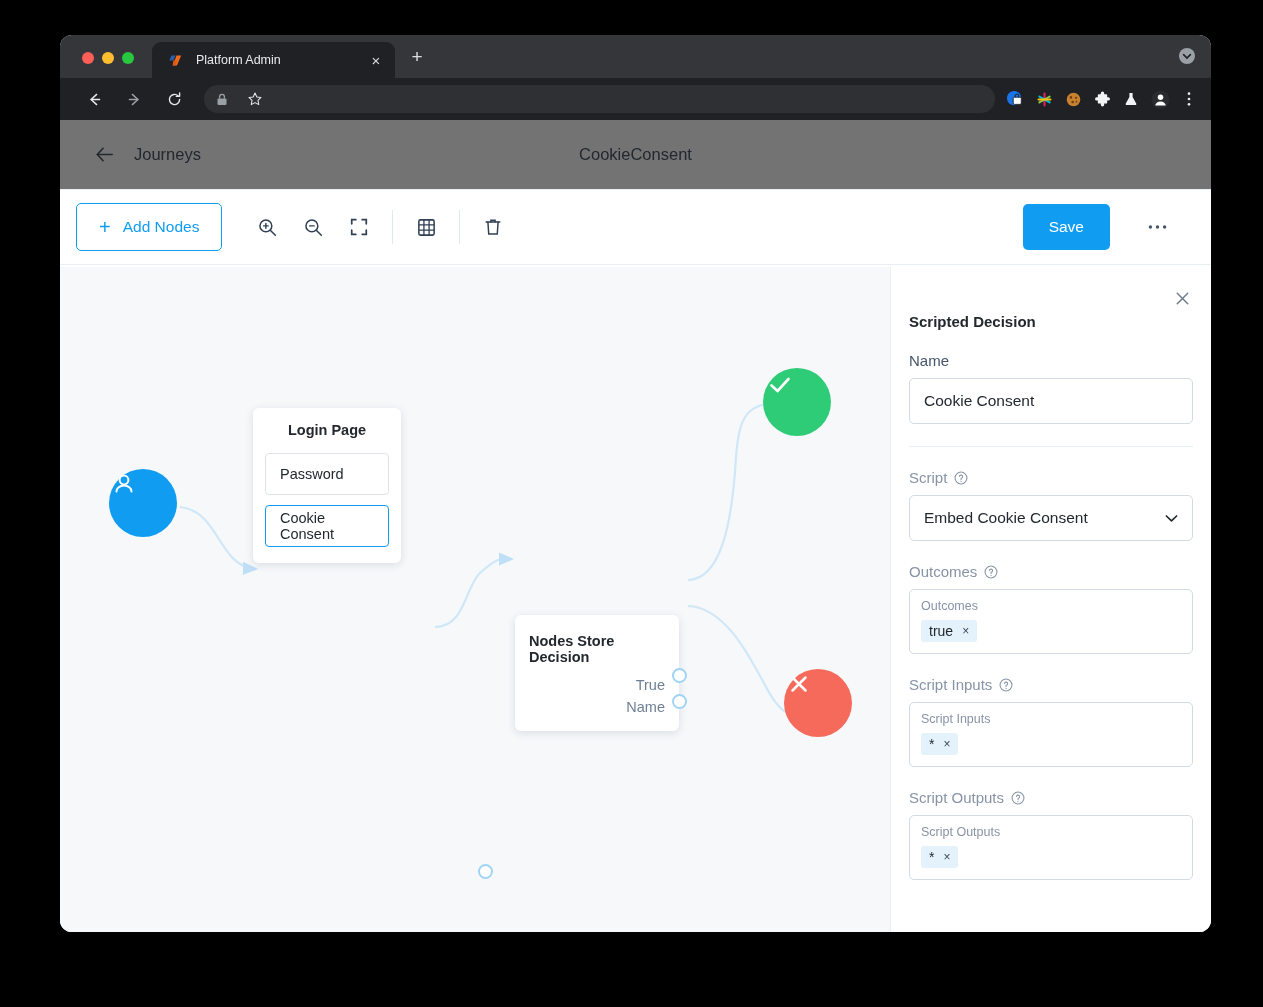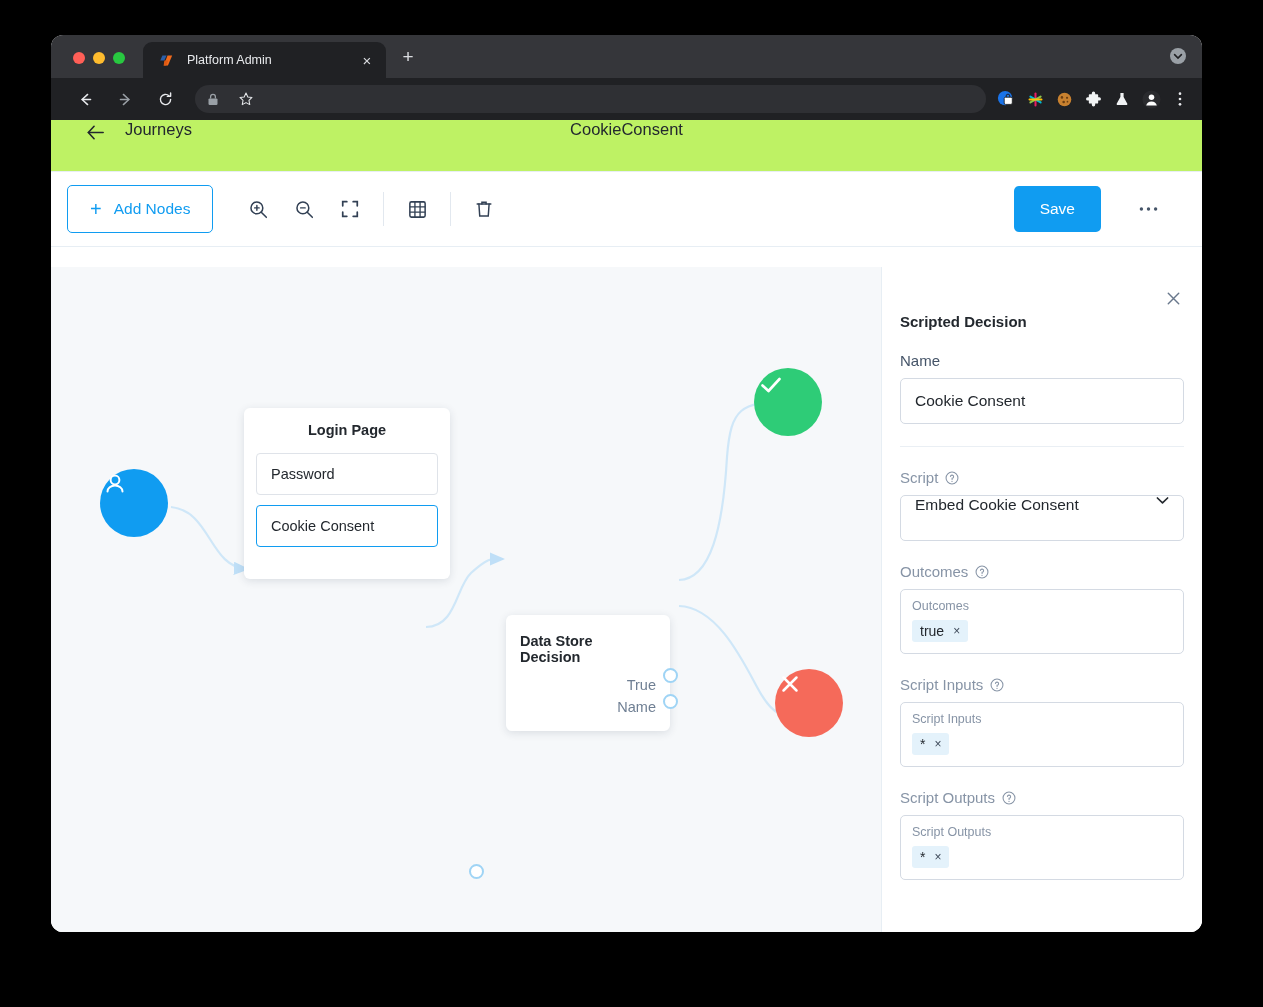--- a/index.html
+++ b/index.html
@@ -6,21 +6,21 @@
   html, body {
     width: 1263px; height: 1007px;
     background: #000;
     font-family: "Liberation Sans", sans-serif;
     overflow: hidden;
   }
 
   
   #browser-window {
     position: absolute;
-    left: 51px; top: 35px;
+    left: 60px; top: 35px;
     width: 1151px; height: 897px;
     border-radius: 12px;
     overflow: hidden;
     background: #fff;
     box-shadow: 0 14px 44px rgba(0,0,0,0.55);
   }
 
   
   #tab-strip {
     height: 43px;
@@ -126,25 +126,25 @@
   
   #page-viewport {
     height: 812px;
     background: #fff;
     position: relative;
     overflow: hidden;
   }
 
   
   #app-header {
-    height: 52px;
+    height: 70px;
     border-bottom: 1px solid #e7eef4;
-    display: flex; 
+    display: flex; align-items: center;
     position: relative;
-    background: #bef264;
+    background: #737373;
   }
   #back-arrow {
     margin-left: 32px;
     width: 24px; height: 24px;
     display: flex; align-items: center; justify-content: center;
     color: #23282e; cursor: pointer;
   }
   #breadcrumb-label {
     margin-left: 18px;
     font-size: 16.5px;
@@ -252,25 +252,25 @@
     left: 724px; top: 402px;
     width: 68px; height: 68px;
     border-radius: 50%;
     background: #f56a5a;
     display: flex; align-items: center; justify-content: center;
     cursor: pointer;
   }
 
   #node-login-page {
     left: 193px; top: 141px;
-    width: 206px;
+    width: 148px;
     background: #fff;
     border-radius: 6px;
     box-shadow: 0 2px 8px rgba(34,50,70,0.13);
-    padding: 14px 12px 32px 12px;
+    padding: 14px 12px 16px 12px;
     cursor: pointer;
   }
   #node-login-page .node-title {
     text-align: center;
     font-size: 14.5px;
     color: #23282e;
     font-weight: bold;
     margin-bottom: 15px;
   }
   .page-child {
@@ -371,21 +371,21 @@
   .panel-divider {
     margin-top: 22px;
     height: 1px;
     background: #eaeff4;
   }
   .select-input {
     margin-top: 9px;
     height: 46px;
     border: 1px solid #d4dae3;
     border-radius: 5px;
-    display: flex; align-items: flex-start; justify-content: space-between;
+    display: flex; align-items: center; justify-content: space-between;
     padding: 0 14px;
     font-size: 15.5px;
     color: #23282e;
     background: #fff;
     cursor: pointer;
   }
   .tag-box {
     margin-top: 9px;
     border: 1px solid #d4dae3;
     border-radius: 5px;
@@ -619,21 +619,21 @@
         </div>
 
         <div class="node" id="node-login-page">
           <div class="node-title">Login Page</div>
           <div class="page-child">Password</div>
           <div class="page-child selected">Cookie Consent</div>
         </div>
         <div class="port" style="left:418px; top:597px;"></div>
 
         <div class="node" id="node-datastore" style="top:348px;">
-          <div class="node-title">Data Store Decision</div>
+          <div class="node-title">Nodes Store Decision</div>
           <div class="outcome-row">True</div>
           <div class="outcome-row">Name</div>
         </div>
         <div class="port" style="left:612px; top:401px;"></div>
         <div class="port" style="left:612px; top:427px;"></div>
 
         <div class="node" id="node-success">
           <svg width="34" height="34" viewBox="0 0 34 34">
             <path d="M8.5 17.5 L14.5 23 L25.5 11" stroke="#fff" stroke-width="2.6" fill="none" stroke-linecap="round" stroke-linejoin="round"></path>
           </svg>

